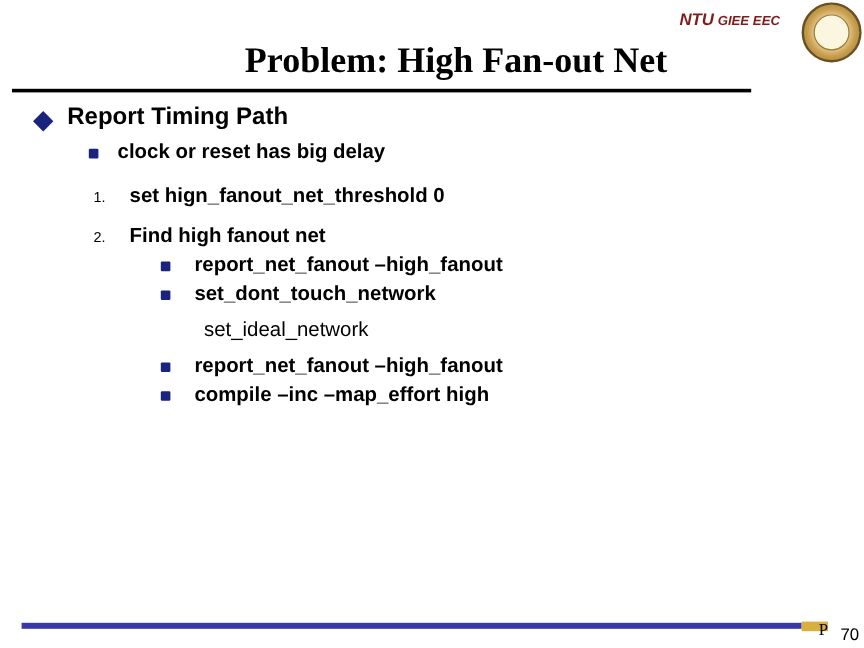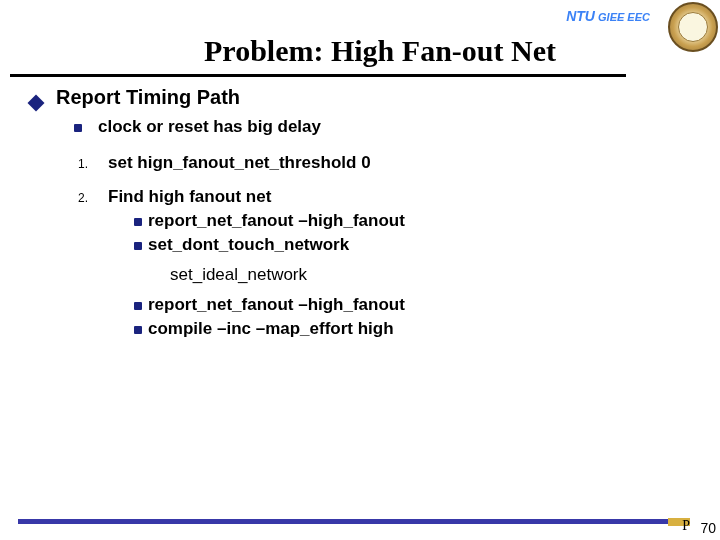--- a/index.html
+++ b/index.html
@@ -11,21 +11,21 @@
     position: relative;
     overflow: hidden;
   }
   .header {
     position: absolute;
     top: 8px;
     right: 70px;
     font-weight: bold;
     font-style: italic;
     font-size: 14px;
-    color: #3b82f6;
+    color: #7f1d1d;
   }
   .header .giee { font-size: 11px; }
   .logo {
     position: absolute;
     top: 2px;
     right: 2px;
     width: 50px;
     height: 50px;
     border-radius: 50%;
     background: radial-gradient(circle at 50% 50%, #f5e6b8 30%, #c9a050 60%, #8a6a30 100%);
@@ -64,21 +64,21 @@
   }
   .content {
     position: absolute;
     top: 86px;
     left: 30px;
     width: 660px;
     color: #000;
   }
   .lvl1 {
     display: flex;
-    align-items: flex-end;
+    align-items: center;
     gap: 14px;
     margin-bottom: 8px;
   }
   .diamond {
     width: 12px; height: 12px;
     background: #1a237e;
     transform: rotate(45deg);
     margin-top: 6px;
     flex: 0 0 12px;
   }
@@ -104,21 +104,21 @@
     display: flex;
     align-items: baseline;
     gap: 20px;
     margin-bottom: 14px;
   }
   .num-label { font-size: 12px; width: 14px; flex: 0 0 14px; text-align: right; }
   .num-body { font-size: 17px; font-weight: bold; }
   .sub {
     display: flex;
     align-items: baseline;
-    gap: 6px;
+    gap: 20px;
     margin-top: 4px;
     margin-left: 26px;
   }
   .sub .dot { margin-top: 5px; }
   .indent-block {
     margin-left: 62px;
     margin-top: 10px;
     margin-bottom: 10px;
     font-size: 17px;
     font-weight: normal;

